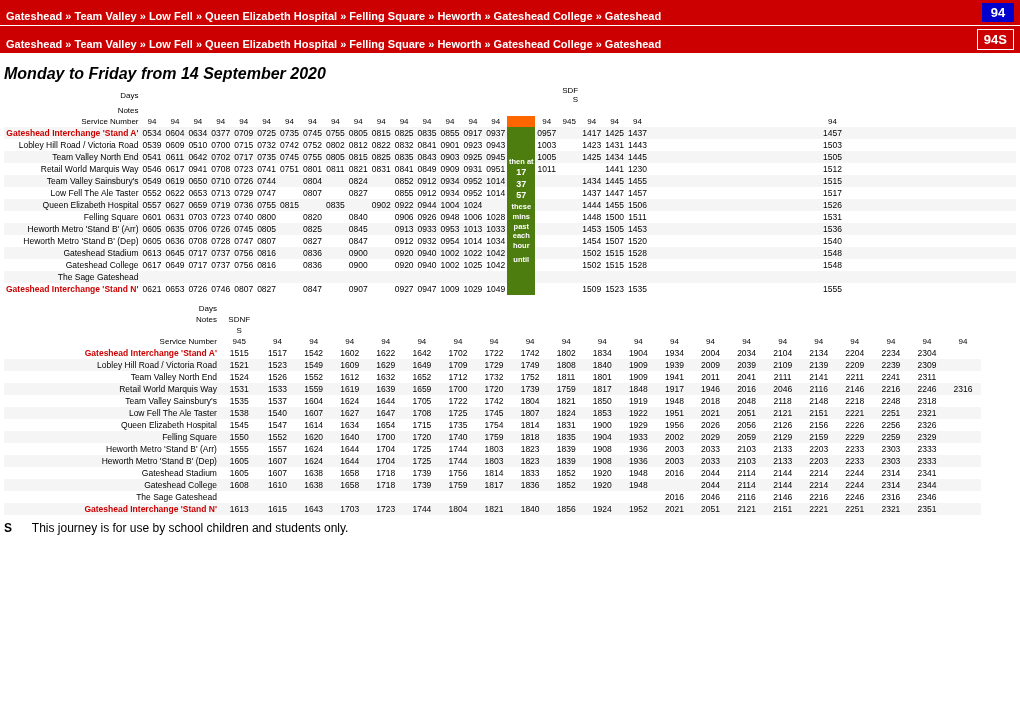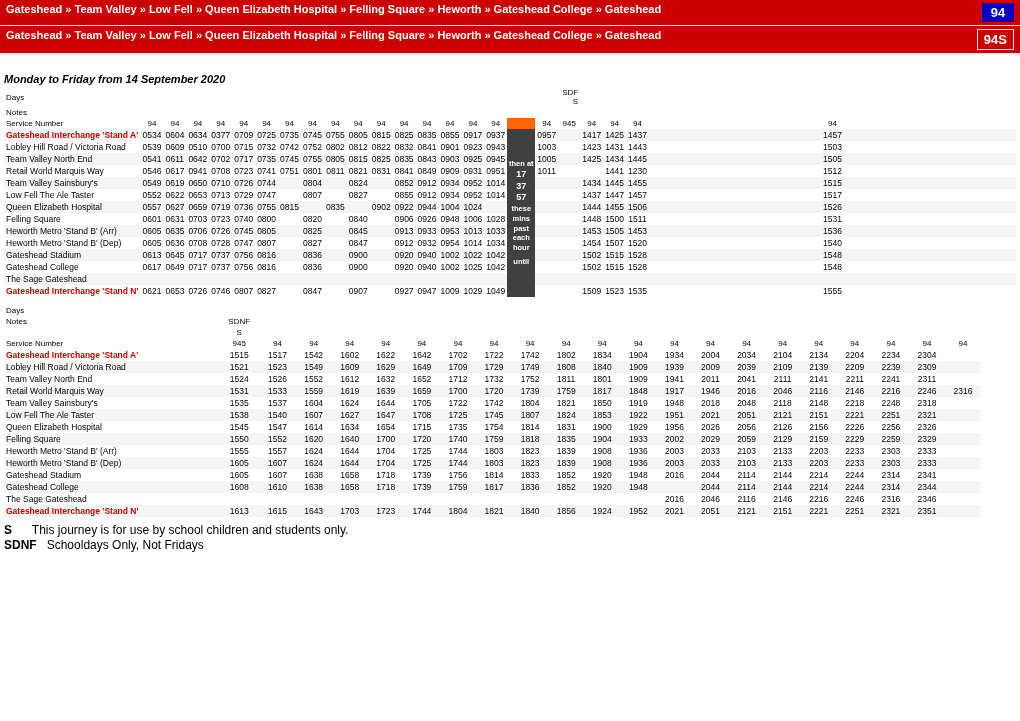--- a/index.html
+++ b/index.html
@@ -4,21 +4,21 @@
   <style>
     * { margin: 0; padding: 0; box-sizing: border-box; }
     body {
       font-family: Arial, sans-serif;
       font-size: 10px;
       background: #fff;
       width: 1020px;
     }
     .header-row {
       display: flex;
-      align-items: flex-start;
+      align-items: flex-end;
       padding: 3px 6px;
       color: #fff;
       font-size: 11px;
       font-weight: bold;
     }
     .header-row.red { background: #cc0000; }
     .header-row .route-num {
       margin-left: auto;
       background: #0000cc;
       padding: 2px 6px;
@@ -32,41 +32,41 @@
       margin-left: auto;
       background: #cc0000;
       border: 1px solid #fff;
       padding: 2px 6px;
       font-size: 13px;
       font-weight: bold;
       min-width: 32px;
       text-align: center;
     }
     .section-title {
-      font-size: 11px;
+      font-size: 16px;
       font-weight: bold;
-      padding: 20px 4px 2px 4px;
+      padding: 12px 4px 2px 4px;
       font-style: italic;
     }
     .timetable-section {
       padding: 0 4px;
     }
     table {
       border-collapse: collapse;
       width: 100%;
       font-size: 8.5px;
     }
     table th, table td {
       padding: 1px 2px;
       text-align: center;
       border: none;
       white-space: nowrap;
     }
     table td.stop-name {
-      text-align: left;
+      text-align: right;
       min-width: 120px;
       max-width: 140px;
       font-size: 8.5px;
       margin-left: 8px;
     }
     .meta-rows td { font-size: 8px; }
     
     tr.stop-row:nth-child(even) td { background: #f5f5f5; }
     tr.stop-row:nth-child(odd) td { background: #ffffff; }
     tr.stop-row td.stop-name { font-size: 8.5px; }
@@ -157,21 +157,21 @@
           <td>0735</td>
           <td>0745</td>
           <td>0755</td>
           <td>0805</td>
           <td>0815</td>
           <td>0825</td>
           <td>0835</td>
           <td>0855</td>
           <td>0917</td>
           <td>0937</td>
-      <td rowspan="14" style="background:#404040;color:#fff;text-align:center;vertical-align:middle;padding:2px 1px;font-size:7.5px;font-weight:bold;line-height:1.3;">
+      <td rowspan="14" style="background:#4d7c0f;color:#fff;text-align:center;vertical-align:middle;padding:2px 1px;font-size:7.5px;font-weight:bold;line-height:1.3;">
         <div>then at</div>
         <div style="font-size:9px;font-weight:bold;">17</div>
         <div style="font-size:9px;font-weight:bold;">37</div>
         <div style="font-size:9px;font-weight:bold;">57</div>
         <div>these</div>
         <div>mins</div>
         <div>past</div>
         <div>each</div>
         <div>hour</div>
         <div style="margin-top:4px;">until</div>
@@ -899,18 +899,13 @@
   </tbody>
 </table>
 </div>
 
 <div class="footnotes">
   <div>
     <span style="font-weight:bold;">S</span>
     &nbsp;&nbsp;&nbsp;&nbsp;
     <span>This journey is for use by school children and students only.</span>
   </div>
-  <div>
-    <span style="font-weight:bold;">SDNF</span>
-    &nbsp;
-    <span>Schooldays Only, Not Fridays</span>
-  </div>
 </div>
 
 </body></html>

